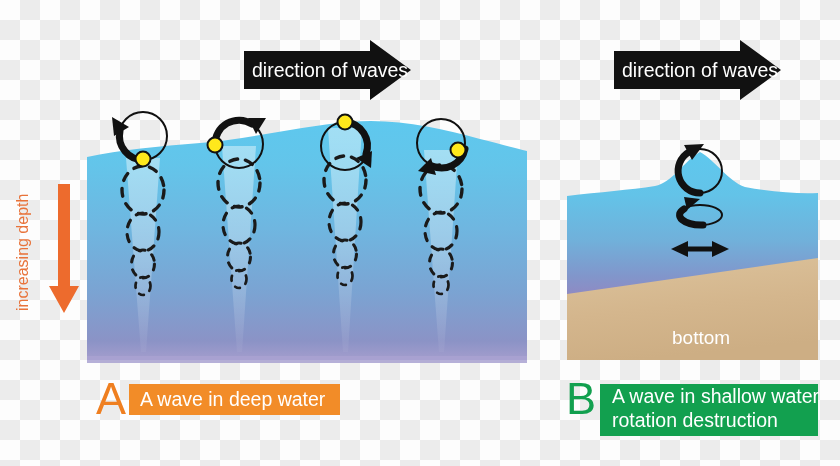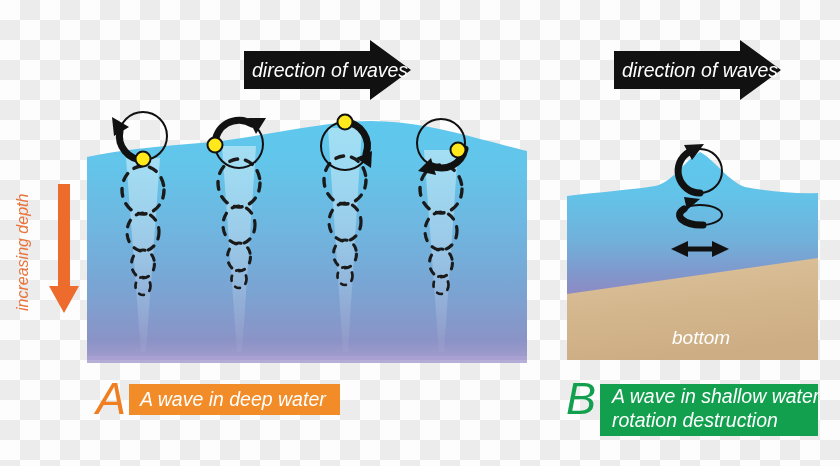--- a/index.html
+++ b/index.html
@@ -13,21 +13,20 @@
     height: 466px;
     overflow: hidden;
     font-family: "Liberation Sans", sans-serif;
     
     background-color: #fdfdfd;
     background-image:
       linear-gradient(45deg, #ececec 25%, transparent 25%, transparent 75%, #ececec 75%),
       linear-gradient(45deg, #ececec 25%, transparent 25%, transparent 75%, #ececec 75%);
     background-size: 40px 40px;
     background-position: 0 0, 20px 20px;
-    font-style: italic;
   }
   #art {
     position: absolute;
     inset: 0;
   }
   .txt-arrow {
     font-size: 19.5px;
     fill: #ffffff;
     font-family: "Liberation Sans", sans-serif;
   }

